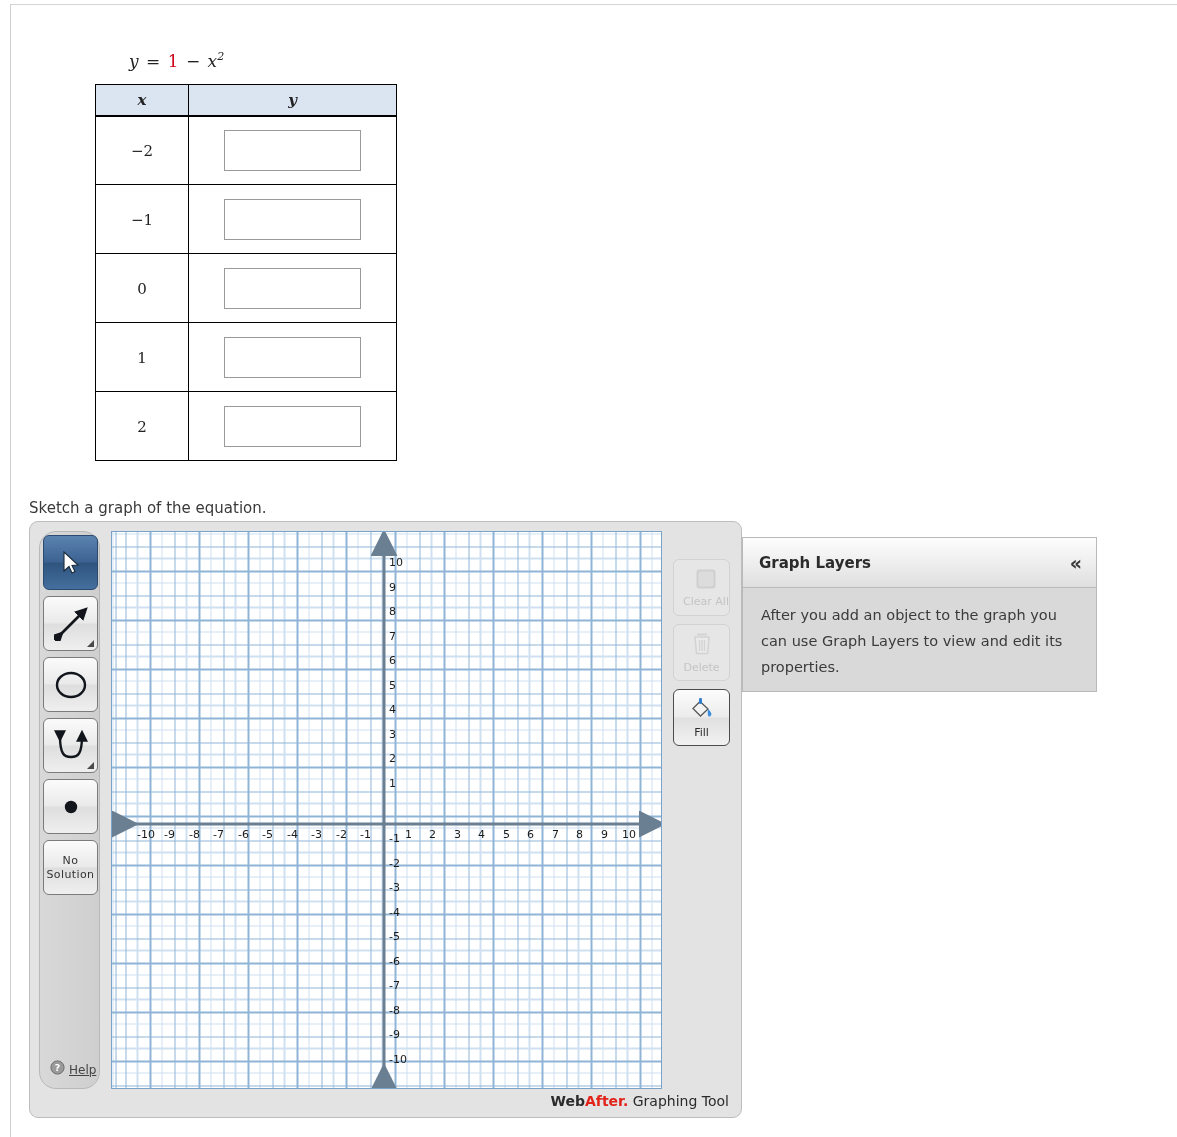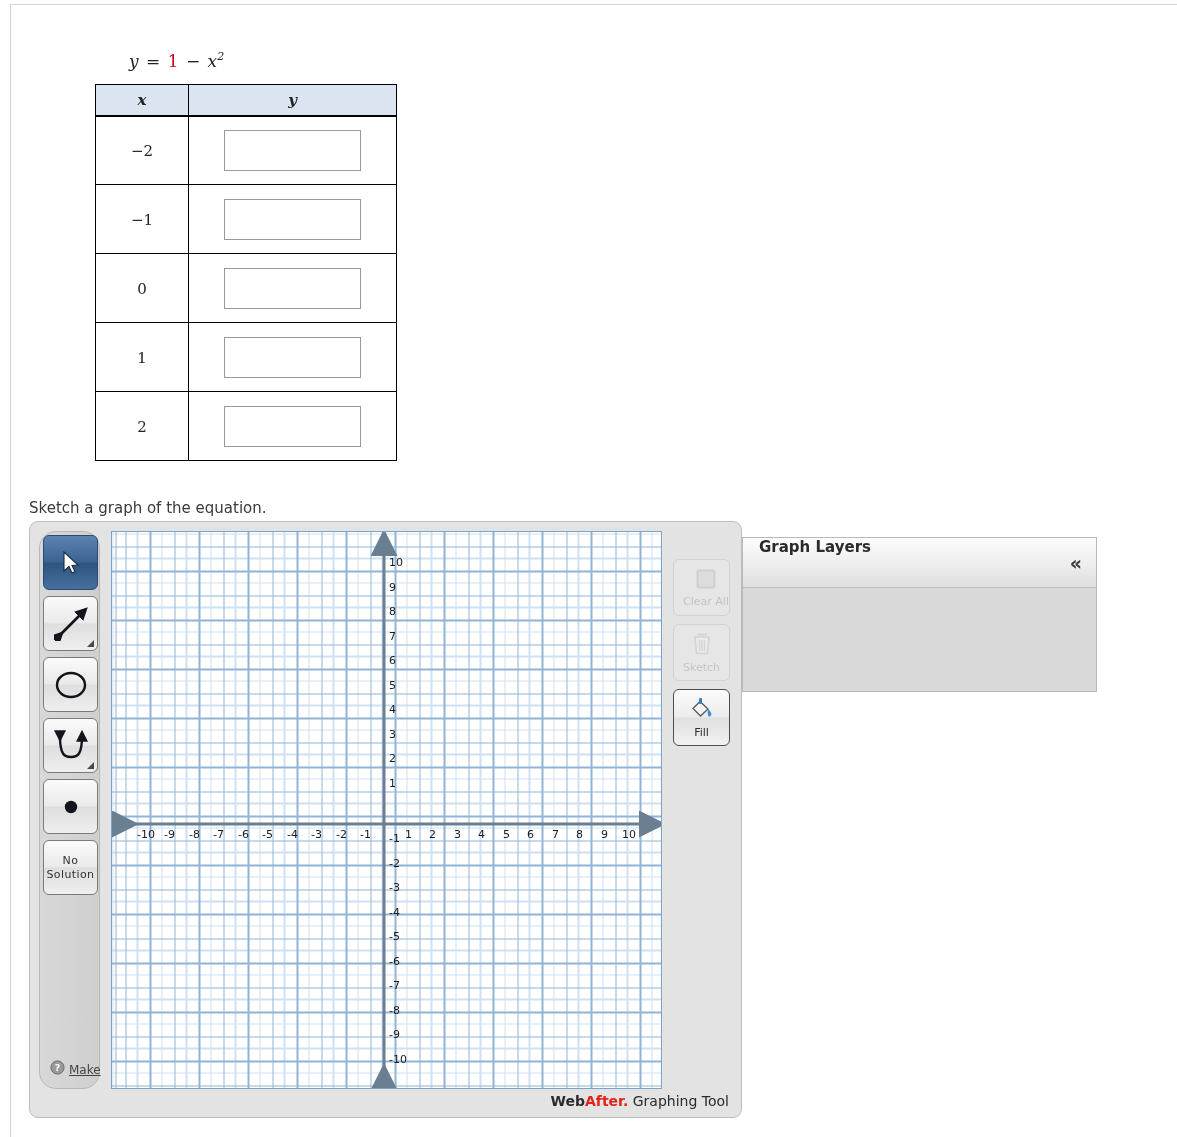--- a/index.html
+++ b/index.html
@@ -234,21 +234,21 @@
     position: absolute; left: 742px; top: 537px;
     width: 355px; height: 155px;
     border: 1px solid #b9b9b9;
     background: #d9d9d9;
   }
   #layers-header {
     position: relative;
     height: 50px;
     background: linear-gradient(to bottom, #fdfdfd 0%, #ededed 55%, #dfdfdf 100%);
     border-bottom: 1px solid #b9b9b9;
-    display: flex; 
+    display: flex; align-items: center;
   }
   #layers-title {
     margin-left: 16px;
     font-family: "DejaVu Sans", sans-serif;
     font-weight: bold;
     font-size: 15px;
     color: #2b2b2b;
   }
   #layers-collapse {
     position: absolute; right: 14px; top: 50%;
@@ -377,21 +377,21 @@
         </span>
       </div>
 
       <div id="help-link">
         <span>
           <svg width="15" height="15" viewBox="0 0 15 15">
             <circle cx="7.5" cy="7.5" r="6.6" fill="#9a9a9a" stroke="#6e6e6e" stroke-width="1"></circle>
             <text x="7.5" y="11" font-size="9.5" font-family="DejaVu Sans, sans-serif" fill="#ffffff" text-anchor="middle" font-weight="bold">?</text>
           </svg>
         </span>
-        <span class="label">Make</span>
+        <span class="label">Help</span>
       </div>
     </div>
 
     <div id="canvas-wrap">
       <div id="grid-minor"></div>
       <div id="grid-major"></div>
 
       <svg id="axes" width="551" height="558" viewBox="0 0 551 558">
         <defs>
           <marker id="axarr" markerWidth="9" markerHeight="9" refX="4" refY="4.5" orient="auto">
@@ -461,21 +461,21 @@
       <div class="act-btn disabled" id="btn-delete">
         <span>
           <svg width="22" height="24" viewBox="0 0 22 24">
             <rect x="6" y="1.5" width="10" height="2" fill="#d3d3d3"></rect>
             <path d="M4,5 L18,5 L16.5,21.5 L5.5,21.5 Z" fill="#eaeaea" stroke="#d3d3d3" stroke-width="1.6"></path>
             <line x1="8.5" y1="8" x2="8.5" y2="19" stroke="#d3d3d3" stroke-width="1.4"></line>
             <line x1="11" y1="8" x2="11" y2="19" stroke="#d3d3d3" stroke-width="1.4"></line>
             <line x1="13.5" y1="8" x2="13.5" y2="19" stroke="#d3d3d3" stroke-width="1.4"></line>
           </svg>
         </span>
-        <span>Sketch</span>
+        <span>Delete</span>
       </div>
 
       <div class="act-btn enabled" id="btn-fill">
         <span>
           <svg width="26" height="24" viewBox="0 0 26 24">
             <path d="M4,11.5 L11,4.5 L19,12 L11.5,19 Z" fill="#f2f2f2" stroke="#5a5a5a" stroke-width="1.3"></path>
             <rect x="10" y="1" width="3" height="6" rx="1.3" fill="#2f7fd0"></rect>
             <path d="M19,12 C22,15 23.5,17 21.5,19 C19.8,20.7 18,18.8 19,12 Z" fill="#3d8fdd"></path>
           </svg>
         </span>
@@ -486,15 +486,16 @@
     <div id="brand">
       <span class="web">Web</span><span class="assign">After.</span><span class="tool"> Graphing Tool</span>
     </div>
   </div>
 
   <div id="layers-panel">
     <div id="layers-header">
       <div id="layers-title">Graph Layers</div>
       <div id="layers-collapse">«</div>
     </div>
+    <div id="layers-body">After you add an object to the graph you can use Graph Layers to view and edit its properties.</div>
   </div>
 
 </div>
 
 </body></html>

